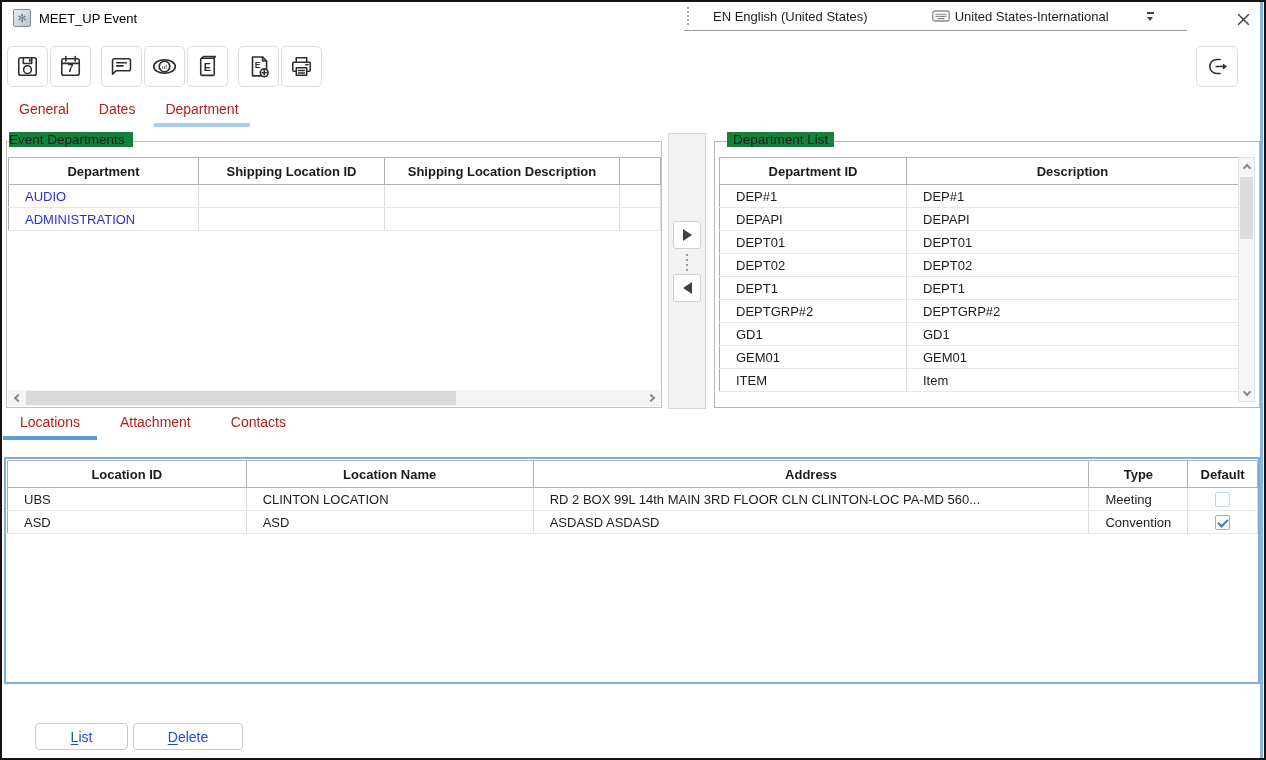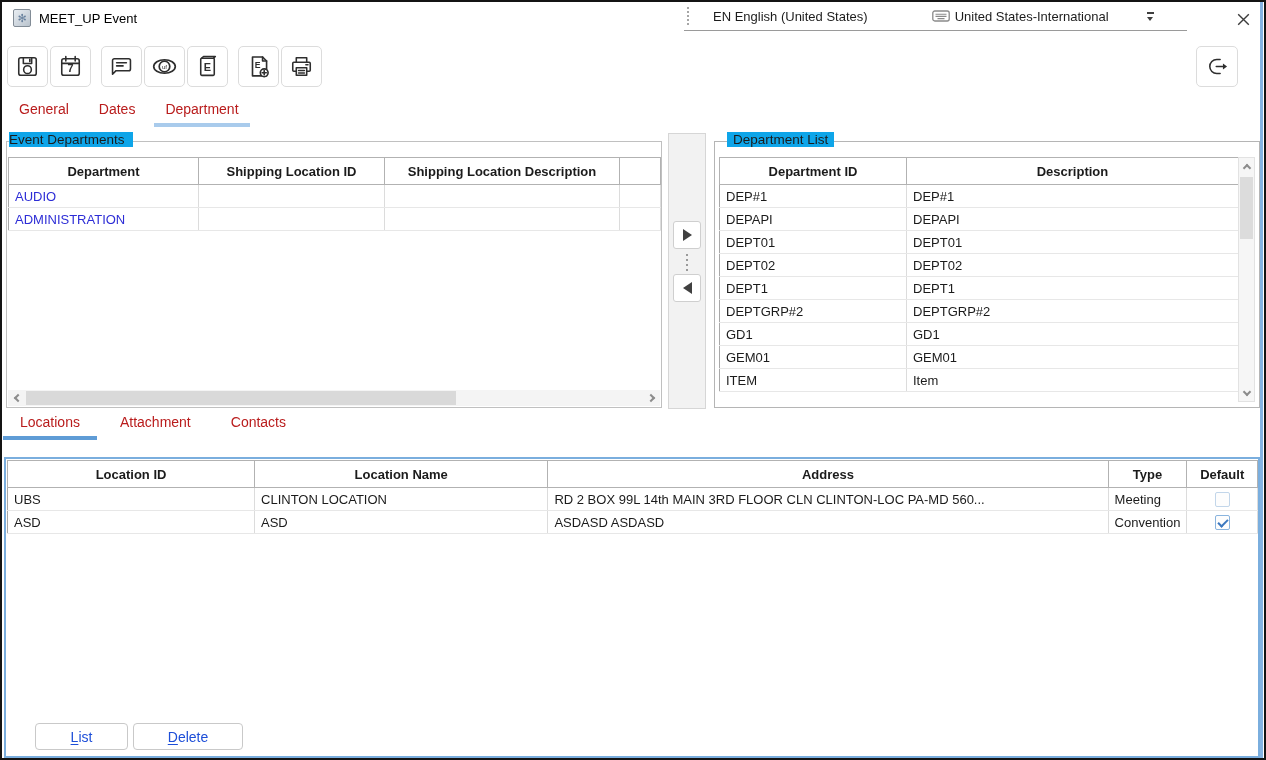--- a/index.html
+++ b/index.html
@@ -41,28 +41,28 @@
   #tabs-top .tab{padding:7px 11px 10px;margin-right:8px;}
   #tabs-bottom .tab{padding:7px 17px 10px;margin-right:6px;}
   .tab.active::after{content:'';position:absolute;left:0;right:0;bottom:0;height:4px;}
   #tabs-top .tab.active::after{background:#a9cbec;}
   #tabs-bottom .tab.active::after{background:#5f9cd6;}
 
   
   .groupbox{position:absolute;border:1px solid #c0c0c0;background:#fff;}
   #ed-group{left:4px;top:139px;width:656px;height:267px;}
   #dl-group{left:712px;top:139px;width:546px;height:267px;border-color:#b5b5b5;}
-  .legend{position:absolute;top:-10px;background:#0ea5e9;font-size:13.5px;color:#1b1b1b;white-space:nowrap;}
+  .legend{position:absolute;top:-10px;background:#15803d;font-size:13.5px;color:#1b1b1b;white-space:nowrap;}
   #ed-group .legend{left:2px;padding:0 8px 0 0;}
   #dl-group .legend{left:12px;padding:0 6px;}
 
   
   table{border-collapse:collapse;table-layout:fixed;background:#fff;font-size:13px;color:#1b1b1b;border:1px solid #a8a8a8;}
   th{border:1px solid #b2b2b2;font-weight:bold;height:27px;text-align:center;padding:0 4px;overflow:hidden;white-space:nowrap;}
-  td{border-right:1px solid #dcdcdc;border-bottom:1px solid #e7e7e7;height:23px;padding:0 6px;white-space:nowrap;overflow:hidden;}
+  td{border-right:1px solid #dcdcdc;border-bottom:1px solid #e7e7e7;height:23px;padding:0 16px;white-space:nowrap;overflow:hidden;}
   td.link{color:#2d2dd6;}
   td.center{text-align:center;padding:0;}
   #ed-table{position:absolute;left:1px;top:15px;}
   #dl-table{position:absolute;left:4px;top:15px;}
   #loc-table{position:absolute;left:1px;top:1px;}
 
   
   .sb-chev{width:6px;height:6px;border-right:2px solid #8c8c8c;border-bottom:2px solid #8c8c8c;display:block;}
   .up{transform:rotate(225deg);margin-top:3px;} .down{transform:rotate(45deg);margin-bottom:3px;}
   .left{transform:rotate(135deg);margin-left:3px;} .right{transform:rotate(-45deg);margin-right:3px;}
@@ -79,21 +79,21 @@
   #splitter{position:absolute;left:666px;top:131px;width:38px;height:276px;background:#f2f2f2;border:1px solid #d6d6d6;}
   .spl-btn{position:absolute;left:4px;width:28px;height:28px;background:#fff;border:1px solid #cfcfcf;border-radius:3px;
     display:flex;align-items:center;justify-content:center;}
   #spl-right{top:87px;} #spl-left{top:140px;}
   .tri-right{width:0;height:0;border-top:6px solid transparent;border-bottom:6px solid transparent;border-left:9px solid #404040;}
   .tri-left{width:0;height:0;border-top:6px solid transparent;border-bottom:6px solid transparent;border-right:9px solid #404040;}
   #spl-dots{position:absolute;left:17px;top:120px;display:flex;flex-direction:column;gap:3px;}
   #spl-dots i{width:2px;height:2px;background:#9a9a9a;}
 
   
-  #loc-panel{position:absolute;left:2px;top:455px;width:1256px;height:301px;border:2px solid #7aaede;background:#fff;z-index:2;}
+  #loc-panel{position:absolute;left:2px;top:455px;width:1256px;height:227px;border:2px solid #7aaede;background:#fff;z-index:2;}
   .checkbox{display:inline-block;width:15px;height:15px;border:1px solid #c2d6ea;border-radius:2px;background:#fdfdfd;position:relative;vertical-align:middle;}
   .checkbox.checked{border-color:#8ab4de;}
   .checkbox.checked::after{content:'';position:absolute;left:2px;top:3px;width:8px;height:4px;
     border-left:2px solid #3c78bf;border-bottom:2px solid #3c78bf;transform:rotate(-45deg);}
 
   
   .footer-btn{position:absolute;top:721px;height:27px;background:#fff;border:1px solid #c9c9c9;border-radius:4px;
     font-size:14px;font-family:inherit;color:#1d4ed8;z-index:3;}
   #btn-list{left:33px;width:93px;}
   #btn-delete{left:131px;width:110px;}

